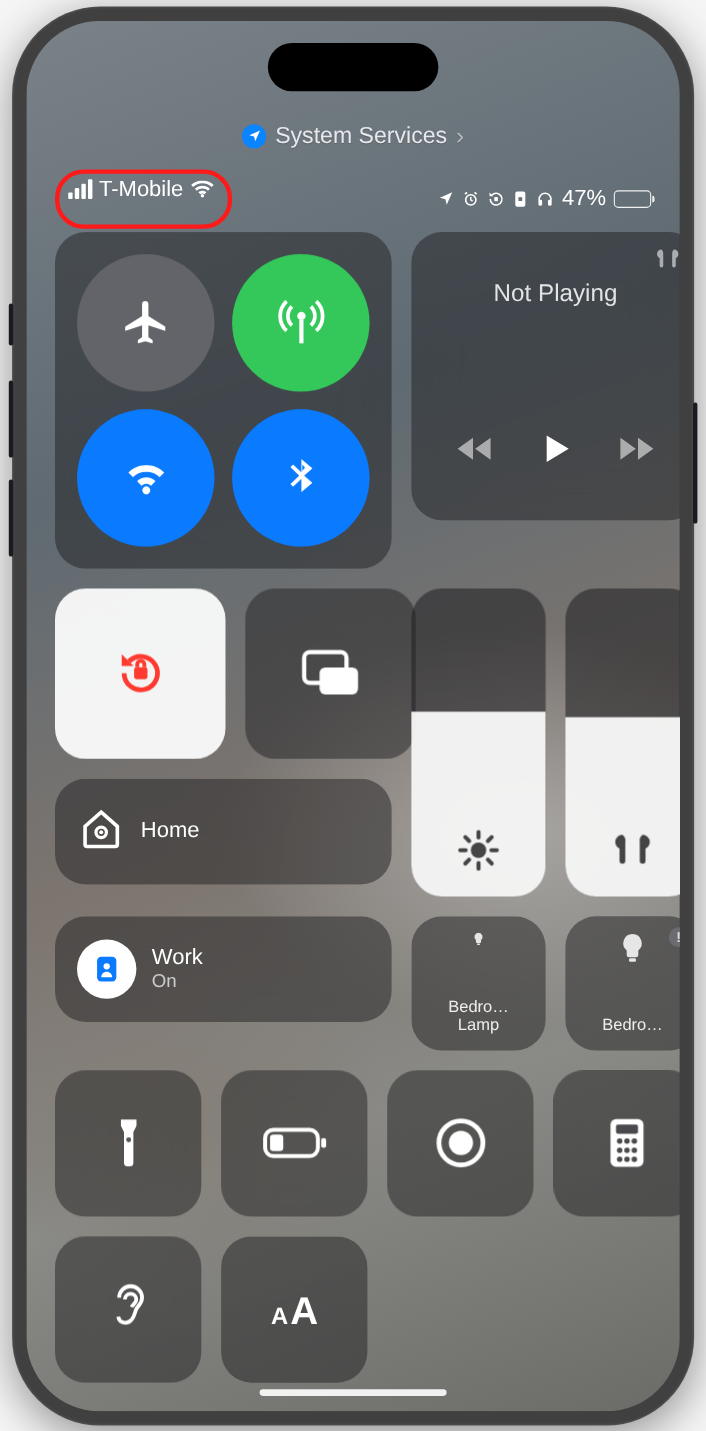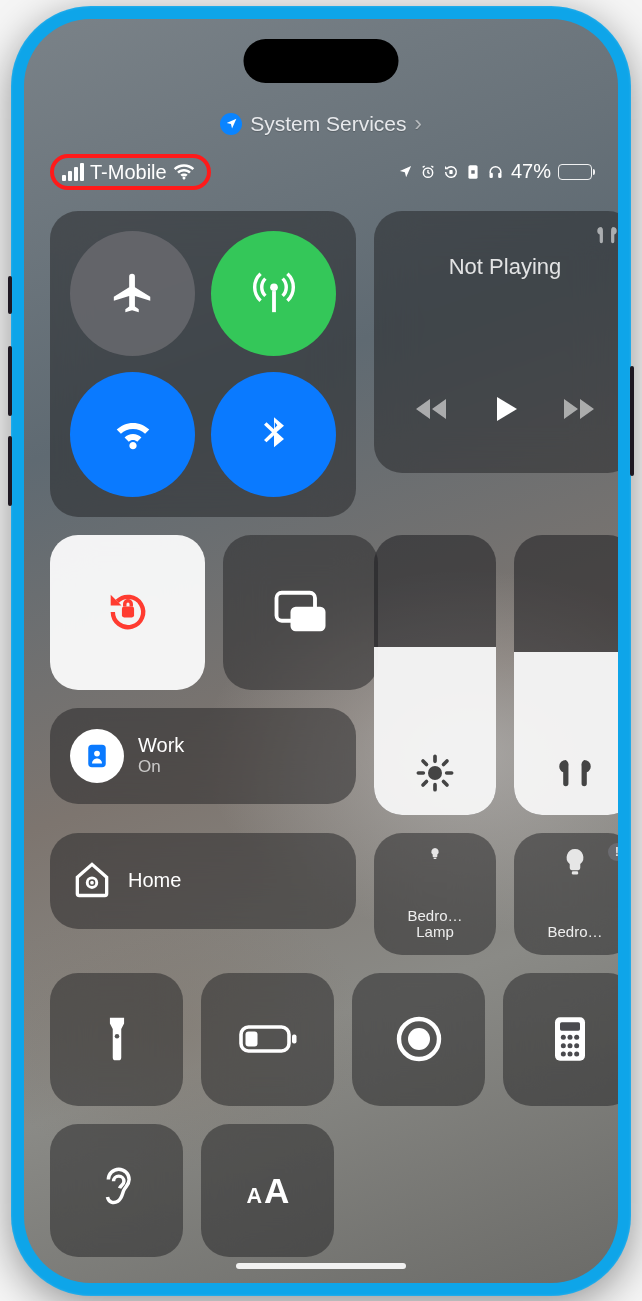--- a/index.html
+++ b/index.html
@@ -9,21 +9,21 @@
     background: #f5f5f5;
     display: flex;
     align-items: center;
     justify-content: center;
     font-family: -apple-system, "SF Pro Display", "Helvetica Neue", Arial, sans-serif;
     -webkit-font-smoothing: antialiased;
   }
   .phone-frame {
     width: 620px;
     height: 1290px;
-    background: #0ea5e9;
+    background: #404040;
     border-radius: 80px;
     padding: 13px;
     box-shadow: inset 0 0 3px rgba(255,255,255,.2), 0 10px 40px rgba(0,0,0,.4);
     position: relative;
   }
   .side-btn { position: absolute; background:#1e1822; border-radius:2px; }
   .side-btn.left1 { left:-3px; top:270px; width:4px; height:38px; }
   .side-btn.left2 { left:-3px; top:340px; width:4px; height:70px; }
   .side-btn.left3 { left:-3px; top:430px; width:4px; height:70px; }
   .side-btn.right { right:-3px; top:360px; width:4px; height:110px; }
@@ -59,21 +59,21 @@
   .breadcrumb .chev { color: rgba(255,255,255,.55); font-size:22px; }
 
   
   .status-bar {
     position: absolute; top: 135px; left: 0; right: 0;
     display: flex; justify-content: space-between; align-items: center;
     padding: 0 26px;
     color:#fff; font-size: 20px; font-weight:500;
   }
   .status-left { display:flex; align-items:center; gap:6px;
-    border: 4px solid #ff1a1a; border-radius: 26px; padding: 3px 12px 2px 8px; }
+    border: 4px solid #ff1a1a; border-radius: 26px; padding: 3px 12px 20px 8px; }
   .status-right { display:flex; align-items:center; gap:7px;justify-content:flex-end; }
   .sig-bars { display:flex; align-items:flex-end; gap:2px; }
   .sig-bars span { width:4px; background:#fff; border-radius:1px; }
   .sig-bars span:nth-child(1){height:6px}
   .sig-bars span:nth-child(2){height:10px}
   .sig-bars span:nth-child(3){height:14px}
   .sig-bars span:nth-child(4){height:18px}
   .wifi-svg { width:22px; height:16px; }
   .battery { width:34px; height:16px; border:1.6px solid rgba(255,255,255,.9); border-radius:4px; position:relative; }
   .battery::after { content:""; position:absolute; right:-4px; top:4px; width:2.5px; height:6px; background:rgba(255,255,255,.9); border-radius:0 2px 2px 0; }
@@ -301,44 +301,44 @@
                 <g fill="#444">
                   <path d="M9 2a5 5 0 0 0-5 5c0 2 1.3 3.8 3 4.5V20a2 2 0 0 0 4 0V7a5 5 0 0 0-2-5z"></path>
                   <path d="M23 2a5 5 0 0 1 5 5c0 2-1.3 3.8-3 4.5V20a2 2 0 0 1-4 0V7a5 5 0 0 1 2-5z"></path>
                 </g>
               </svg>
           </span>
         </div>
       </div>
 
       <div class="tile wide">
+        <span>
+          <svg width="44" height="44" viewBox="0 0 24 24">
+              <path fill="none" stroke="#fff" stroke-width="1.8" d="M4 11l8-7 8 7v9a1 1 0 0 1-1 1H5a1 1 0 0 1-1-1z"></path>
+              <circle cx="12" cy="14" r="2.6" fill="none" stroke="#fff" stroke-width="1.6"></circle>
+              <circle cx="12" cy="14" r="1" fill="#fff"></circle>
+            </svg>
+        </span>
+        <div class="txt">
+            <div class="t1">Home</div>
+          </div>
+      </div>
+
+      <div class="tile wide">
         <div class="focus-circle">
           <svg width="30" height="30" viewBox="0 0 24 24">
               <rect x="5" y="3" width="14" height="18" rx="3" fill="#0a7aff"></rect>
               <circle cx="12" cy="10" r="2.3" fill="#fff"></circle>
               <path fill="#fff" d="M8 18c0-2.2 1.8-4 4-4s4 1.8 4 4z"></path>
             </svg>
         </div>
         <div class="txt">
           <div class="t1">Work</div>
           <div class="t2">On</div>
         </div>
-      </div>
-
-      <div class="tile wide">
-        <span>
-          <svg width="44" height="44" viewBox="0 0 24 24">
-              <path fill="none" stroke="#fff" stroke-width="1.8" d="M4 11l8-7 8 7v9a1 1 0 0 1-1 1H5a1 1 0 0 1-1-1z"></path>
-              <circle cx="12" cy="14" r="2.6" fill="none" stroke="#fff" stroke-width="1.6"></circle>
-              <circle cx="12" cy="14" r="1" fill="#fff"></circle>
-            </svg>
-        </span>
-        <div class="txt">
-            <div class="t1">Home</div>
-          </div>
       </div>
 
       <div class="row-small">
         <div class="tile hk">
           <svg width="30" height="36" viewBox="0 0 24 28">
               <path fill="rgba(255,255,255,.85)" d="M12 2a8 8 0 0 0-5 14.2V20a2 2 0 0 0 2 2h6a2 2 0 0 0 2-2v-3.8A8 8 0 0 0 12 2z"></path>
               <rect x="9" y="23" width="6" height="3" rx="1.2" fill="rgba(255,255,255,.85)"></rect>
             </svg>
           <div class="lab" style="white-space:pre-line">Bedro…
 Lamp</div>

